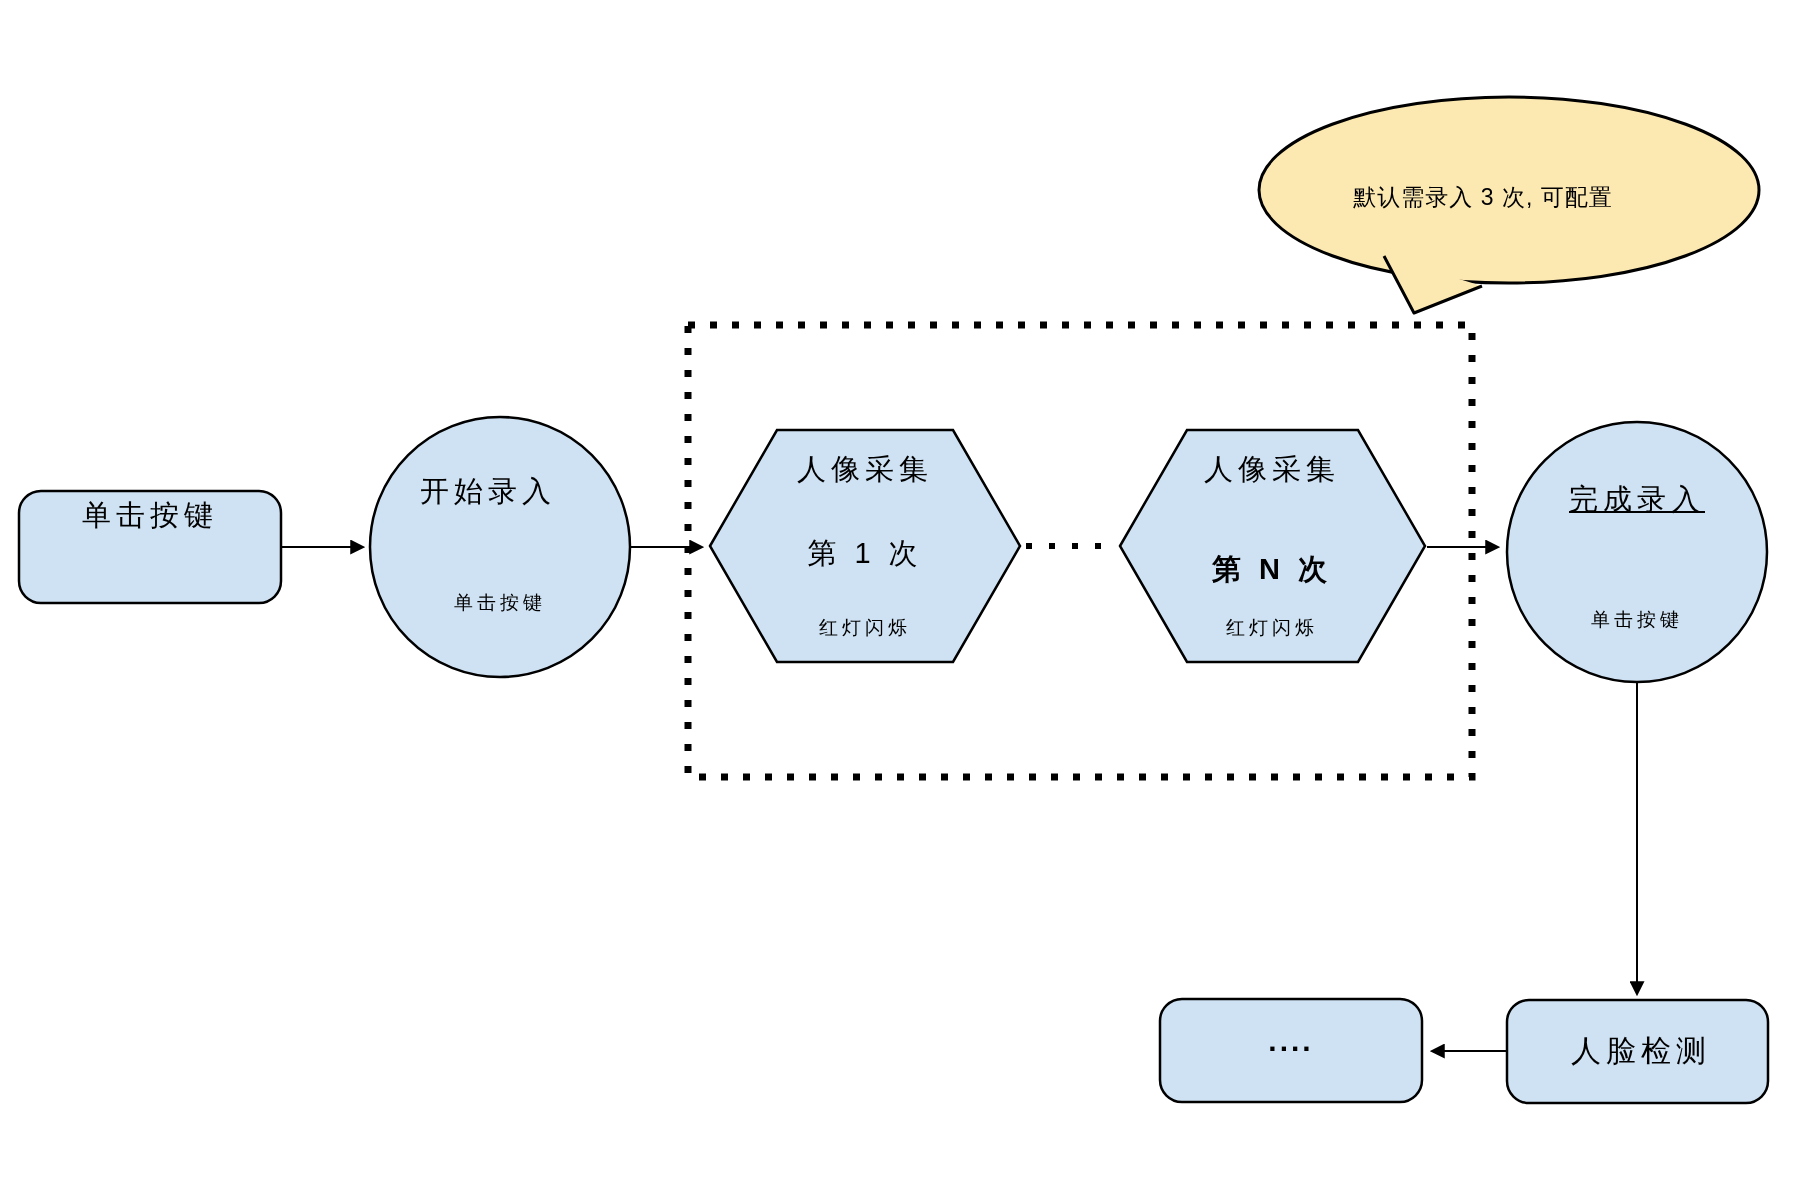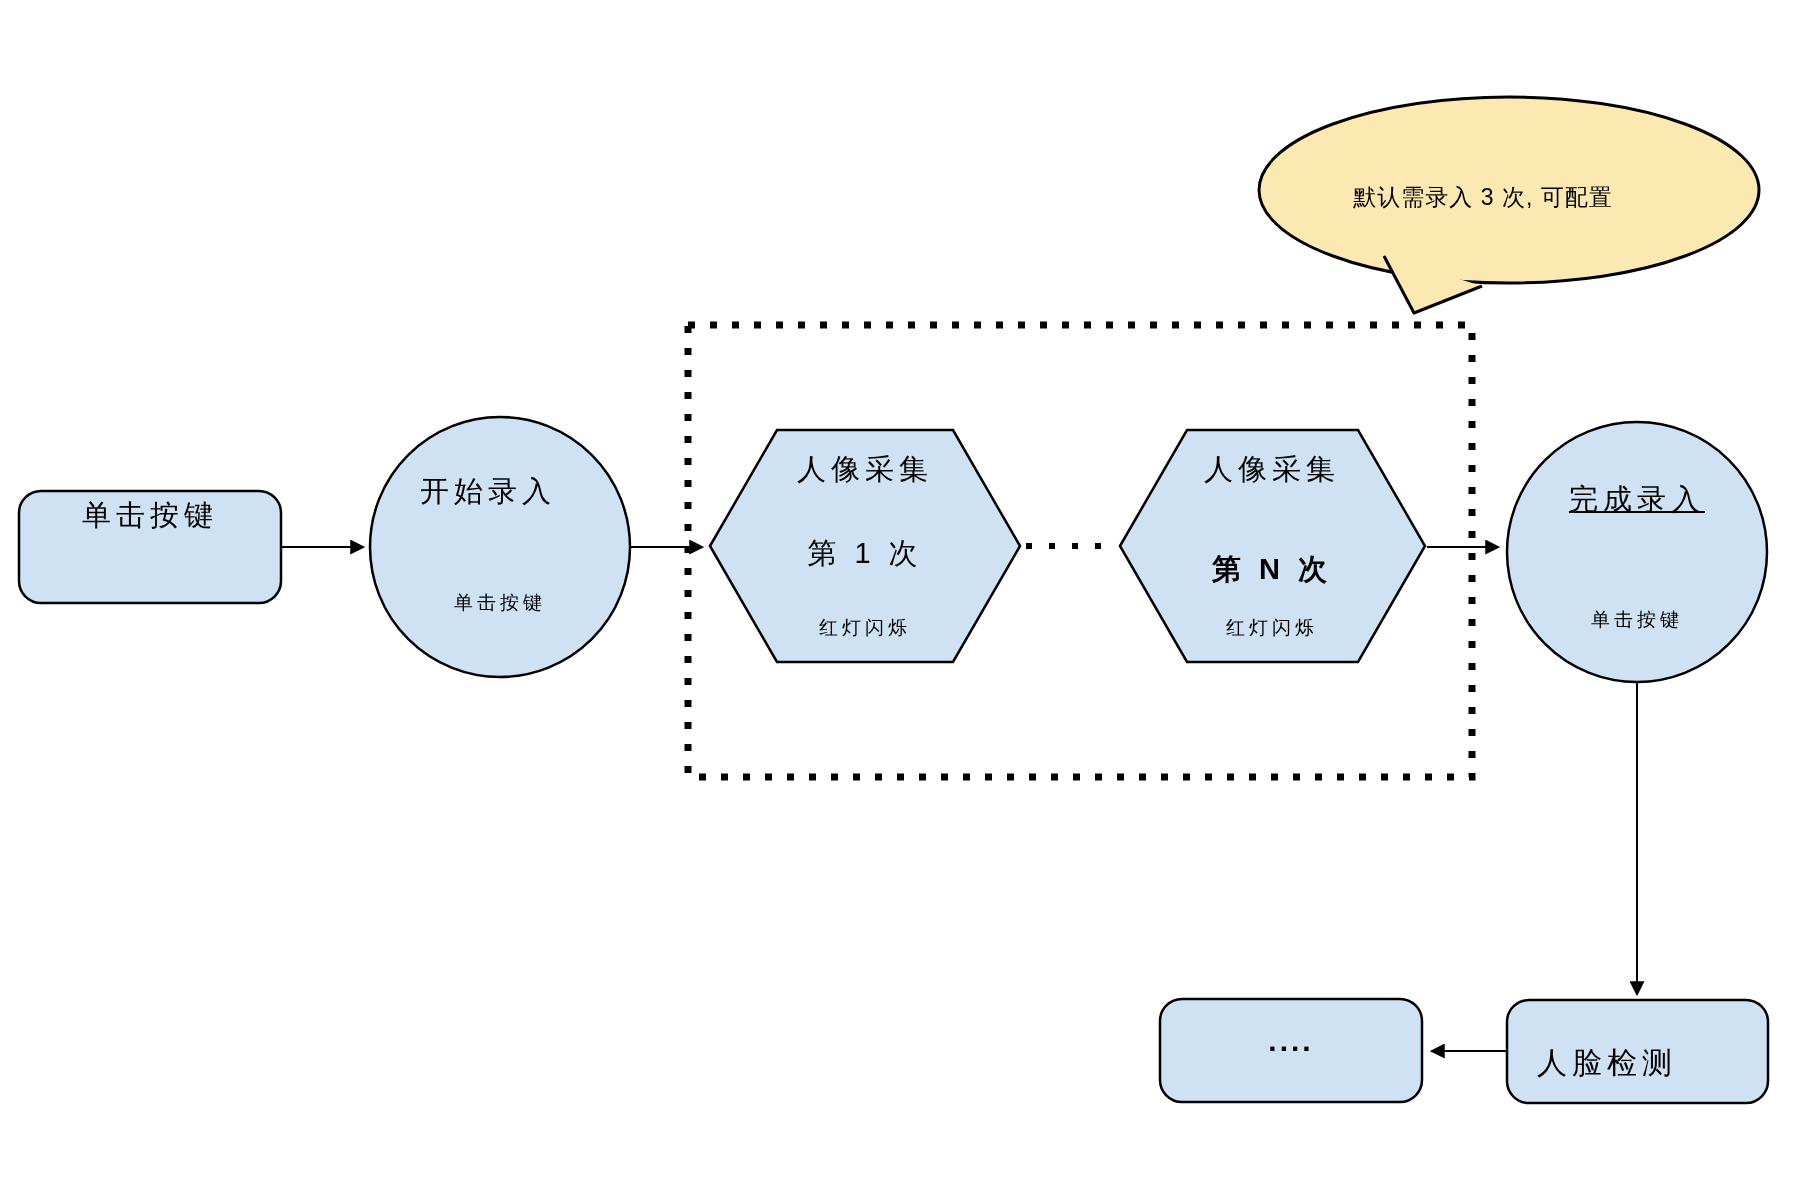--- a/index.html
+++ b/index.html
@@ -78,17 +78,17 @@
   <div class="lbl lbl-main" style="left:865px;top:554px;">第 1 次</div>
   <div class="lbl lbl-sub" style="left:865px;top:628px;">红灯闪烁</div>
 
   <div class="lbl lbl-main" style="left:1272px;top:470px;">人像采集</div>
   <div class="lbl lbl-main" style="left:1272px;top:570px;font-weight:bold;">第 N 次</div>
   <div class="lbl lbl-sub" style="left:1272px;top:628px;">红灯闪烁</div>
 
   <div class="lbl lbl-main" style="left:1637px;top:500px;text-decoration:underline;">完成录入</div>
   <div class="lbl lbl-sub" style="left:1637px;top:620px;">单击按键</div>
 
-  <div class="lbl lbl-big" style="left:1607px;top:1051px;margin-top:12px;">人脸检测</div>
+  <div class="lbl lbl-big" style="left:1641px;top:1051px;">人脸检测</div>
 
   <div class="lbl lbl-dots" style="left:1291px;top:1041px;">....</div>
 
 </div>
 
 </body></html>

